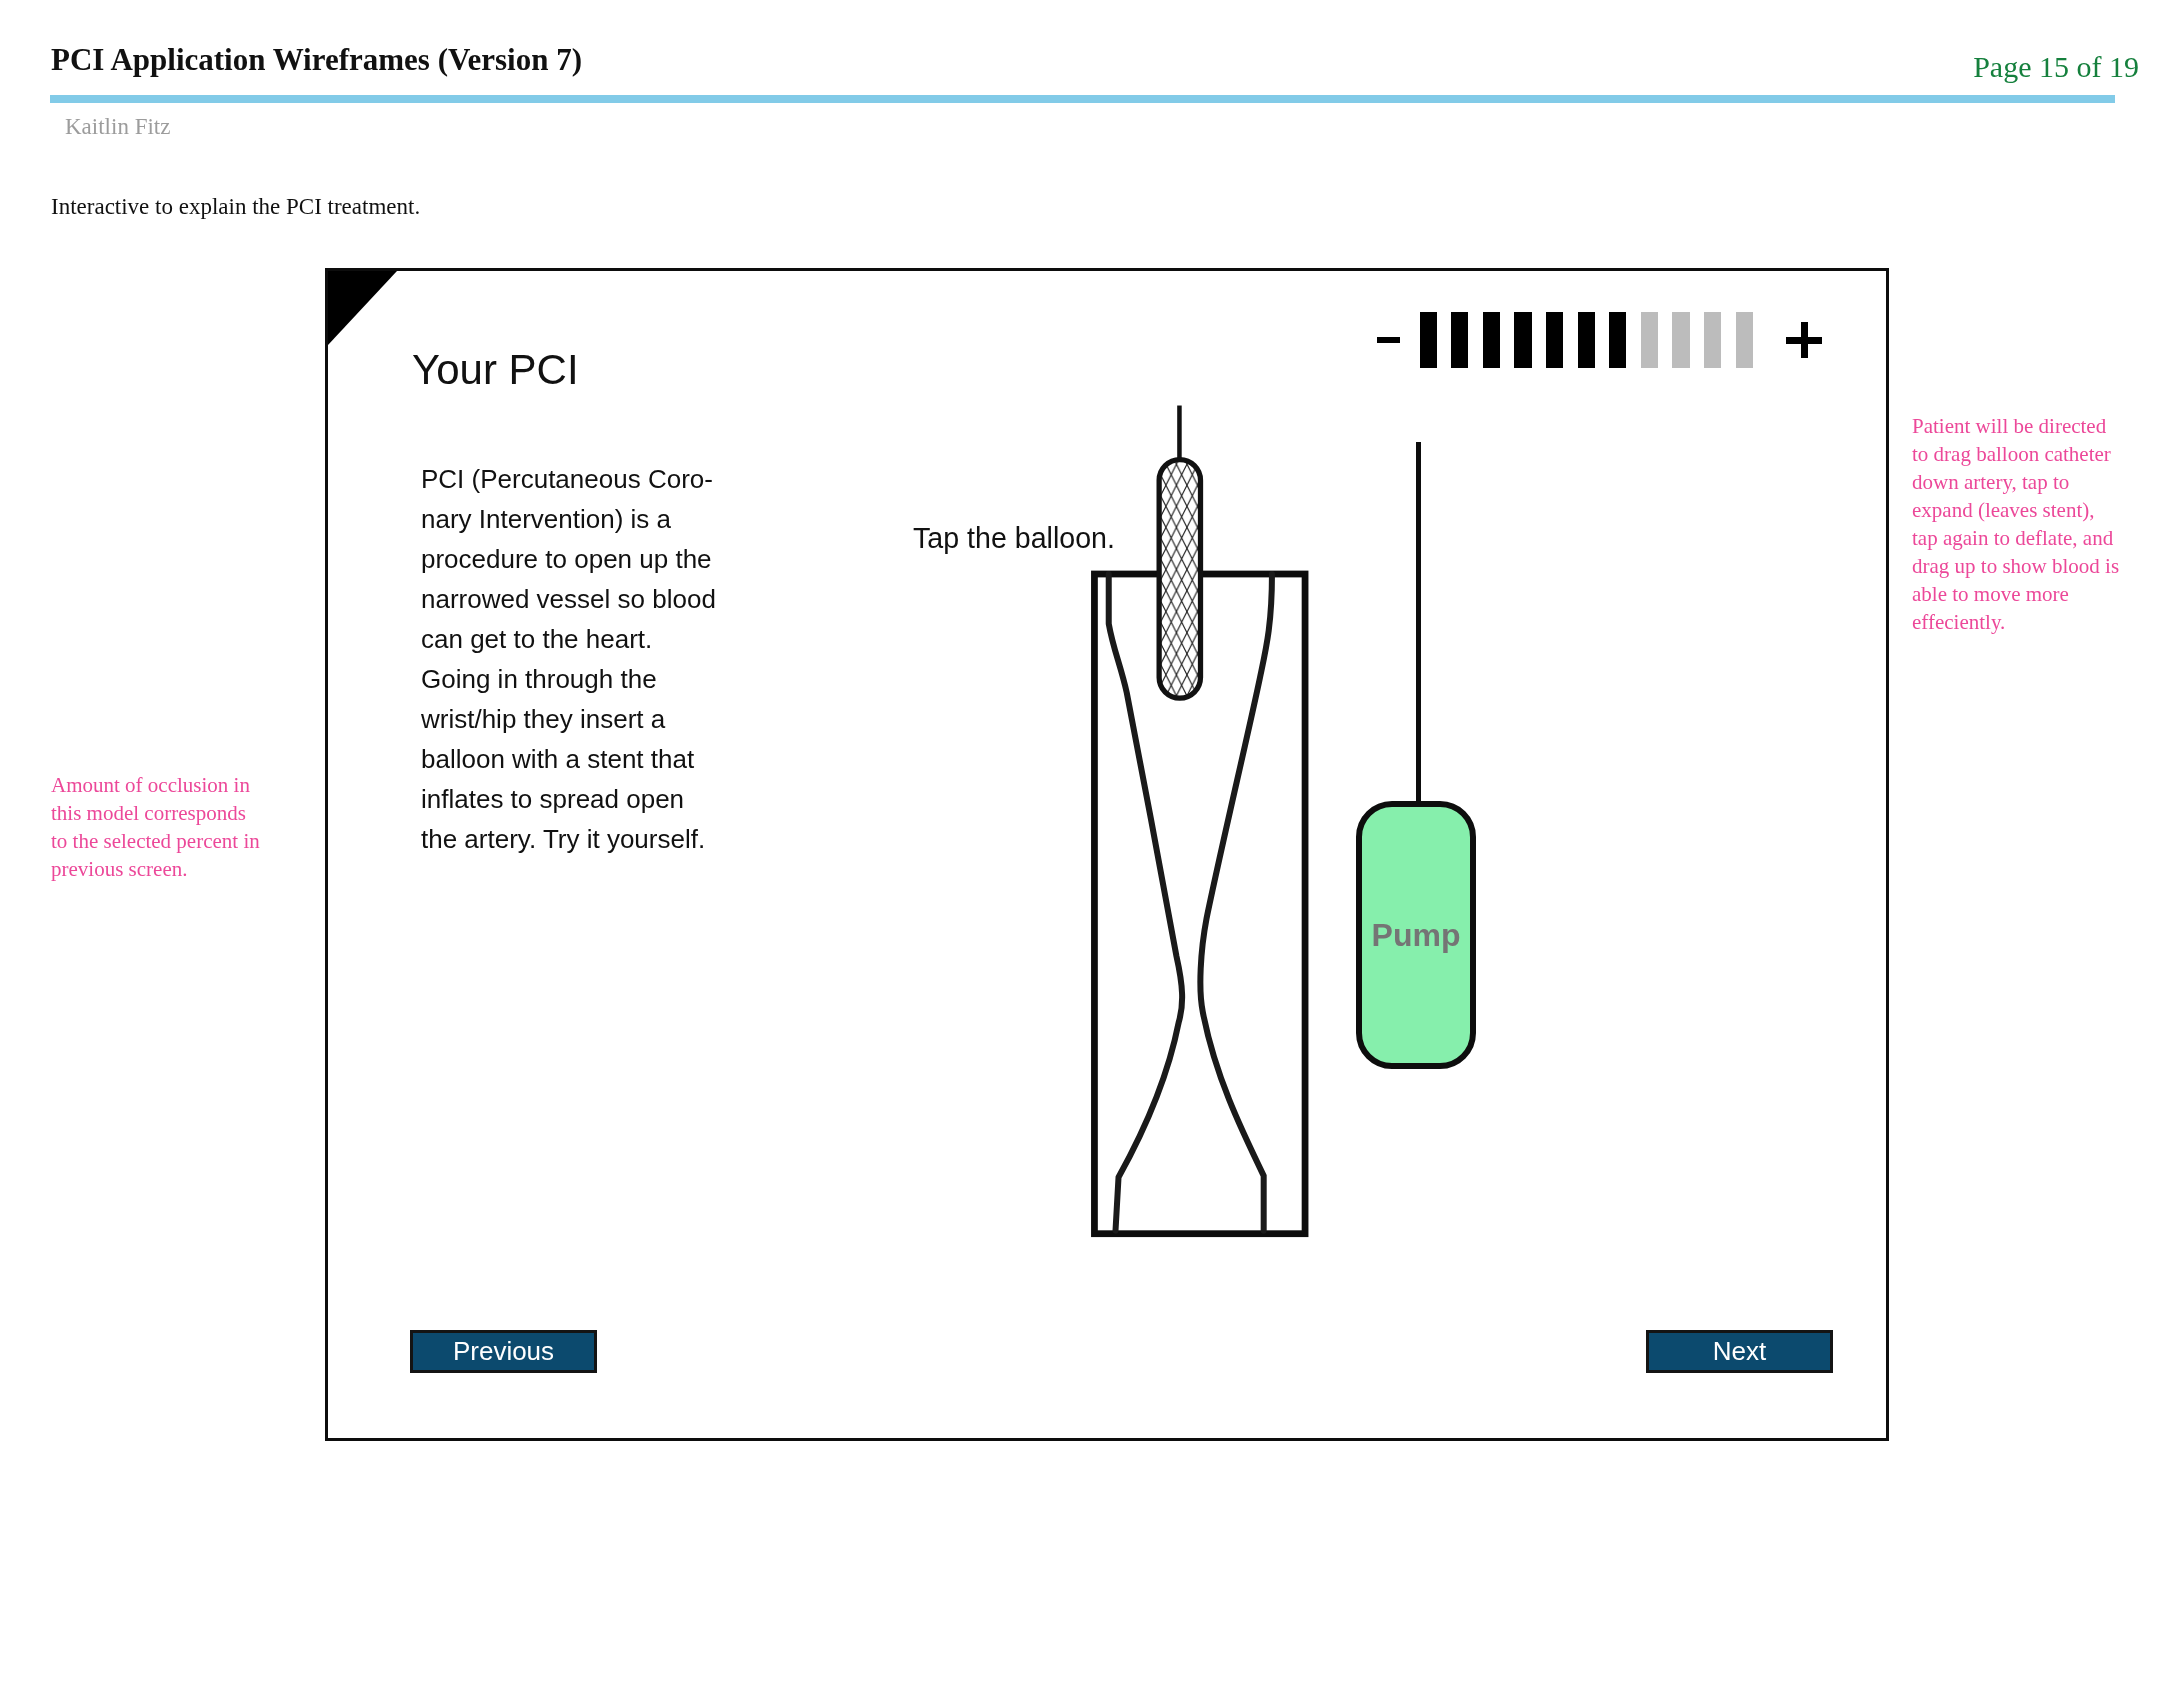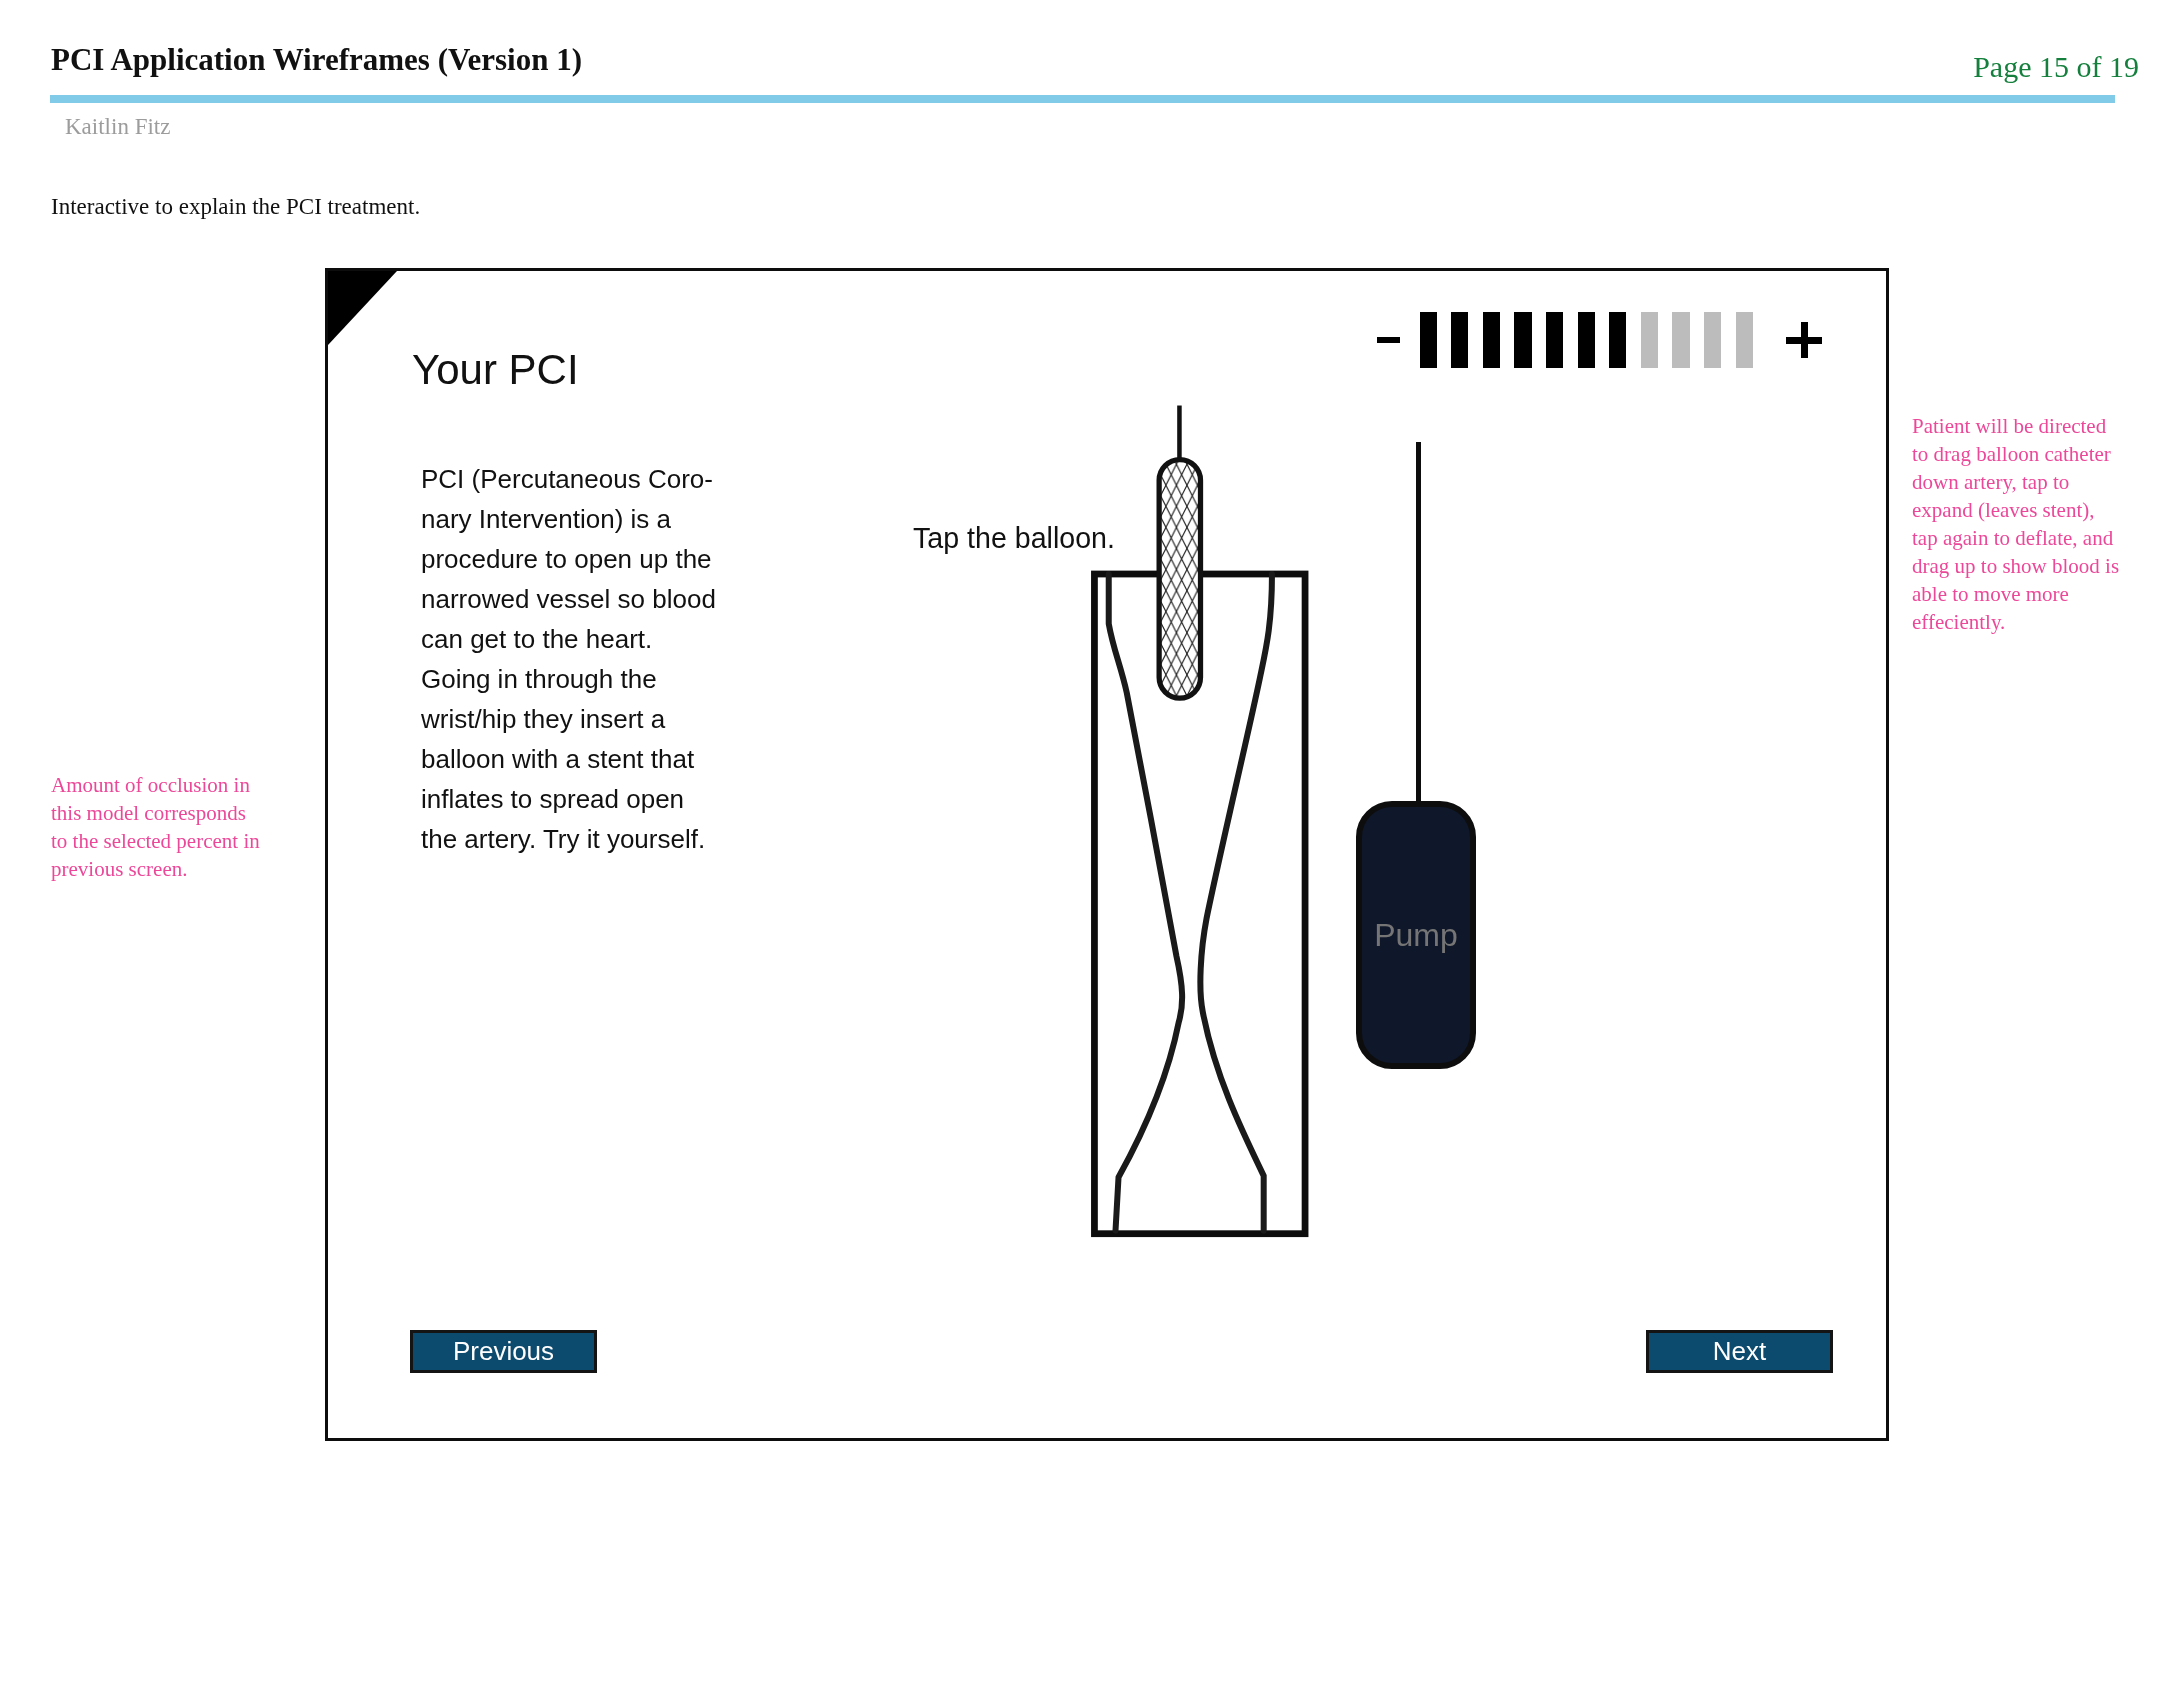--- a/index.html
+++ b/index.html
@@ -92,43 +92,43 @@
   
   .vessel-svg { position:absolute; left:743px; top:130px; }
   .pump-line {
     position:absolute; left:1088px; top:171px;
     width:5.3px; height:360px; background:#0d0d0d;
   }
   .pump {
     position:absolute; left:1028px; top:530px;
     width:120px; height:268px;
     border:6px solid #0d0d0d; border-radius:36px;
-    background:#0f172a;
+    background:#86efac;
     display:flex; align-items:center; justify-content:center;
-    font-size:32px; color:#757575;
+    font-size:32px; color:#757575;font-weight:bold;
   }
 
   
   .nav-btn {
     position:absolute; top:1059px;
     width:187px; height:43px;
     background:#0c4a6e;
     border:3px solid #141414;
     color:#ffffff; font-size:26px;
     font-family:"Liberation Sans", sans-serif;
     display:flex; align-items:center; justify-content:center;
     cursor:pointer;
   }
   .nav-btn.prev { left:82px; }
   .nav-btn.next { left:1318px; }
 </style>
 </head>
 <body>
 
-<div class="doc-title">PCI Application Wireframes (Version 1)</div>
+<div class="doc-title">PCI Application Wireframes (Version 7)</div>
 <div class="page-number">Page 15 of 19</div>
 <div class="header-rule" style="background: rgb(130, 203, 232);"></div>
 <div class="author">Kaitlin Fitz</div>
 <div class="page-desc">Interactive to explain the PCI treatment.</div>
 
 <div class="annotation left preline">Amount of occlusion in
 this model corresponds
 to the selected percent in
 previous screen.</div>
 <div class="annotation right preline">Patient will be directed

